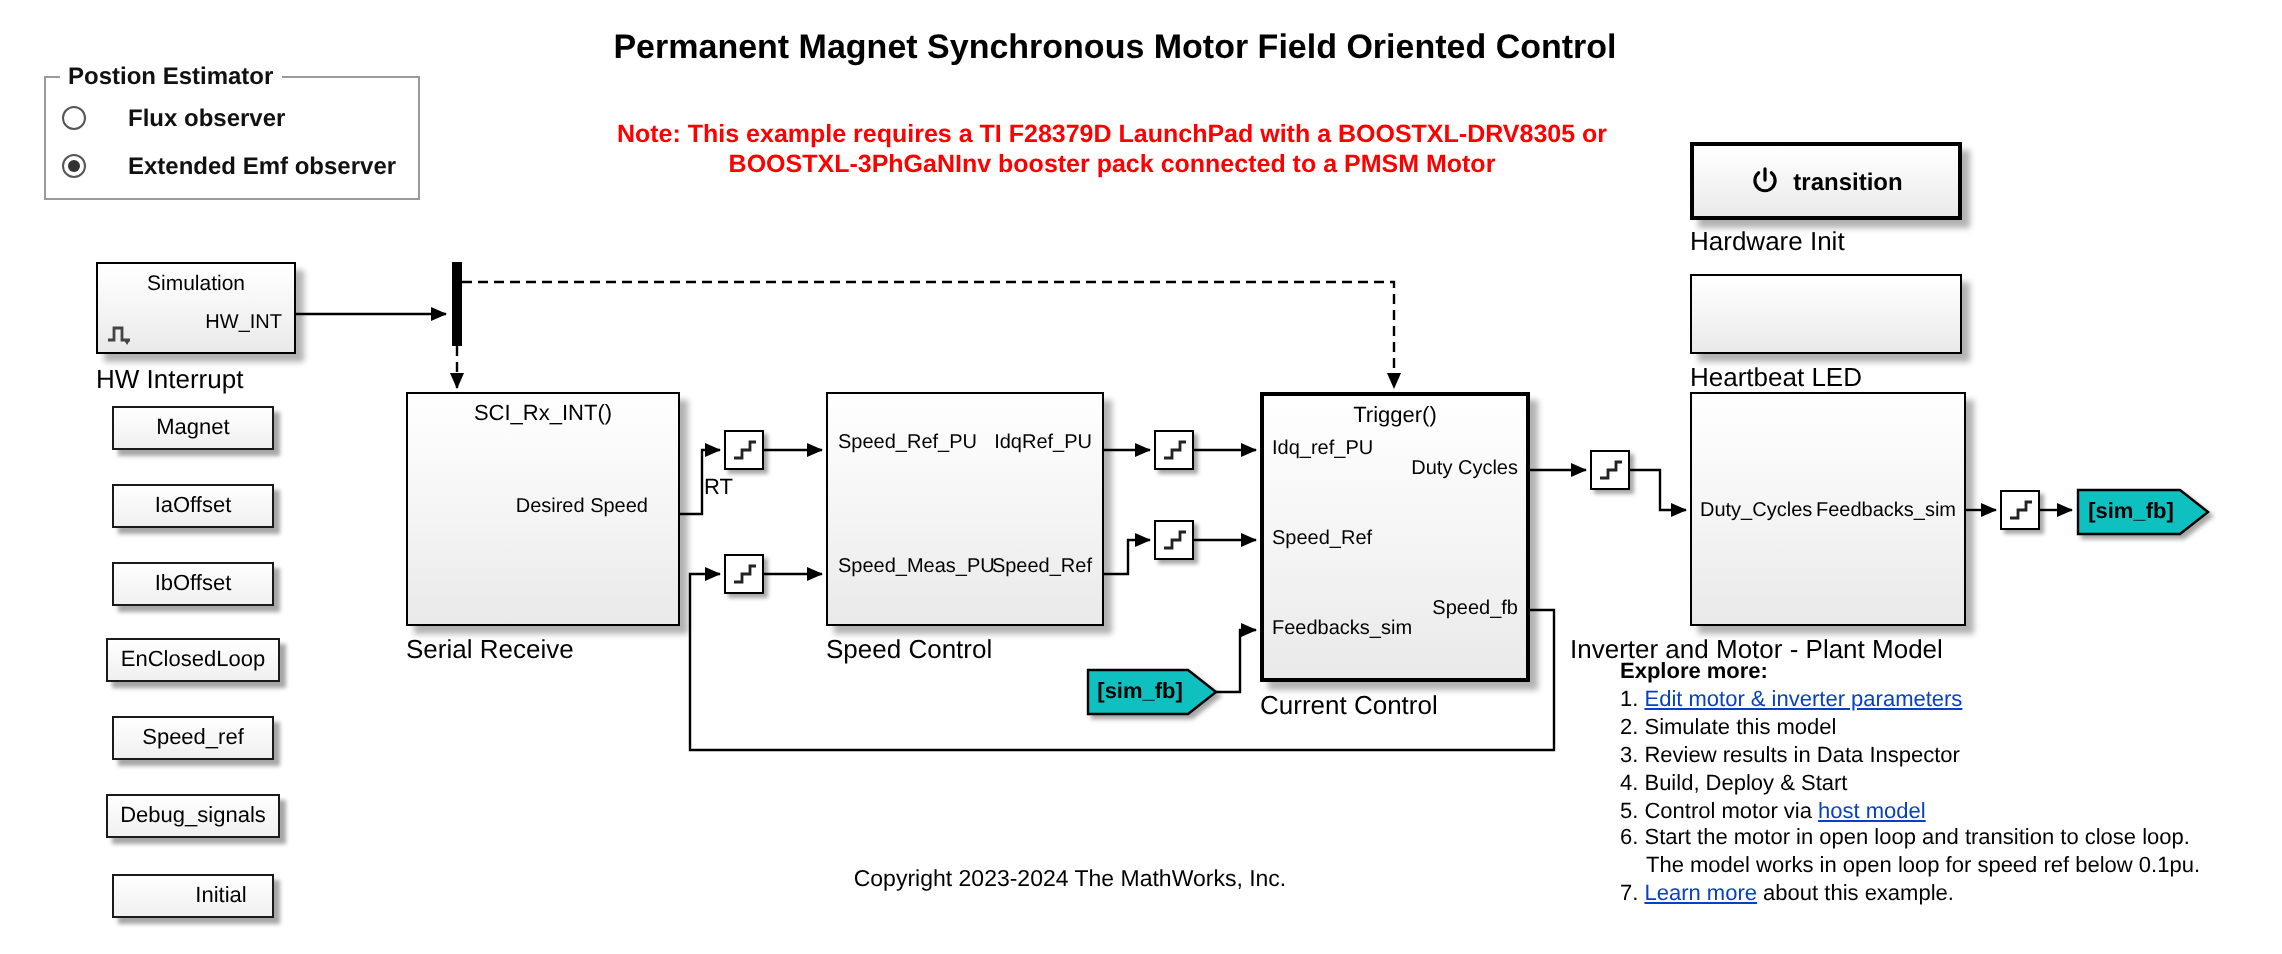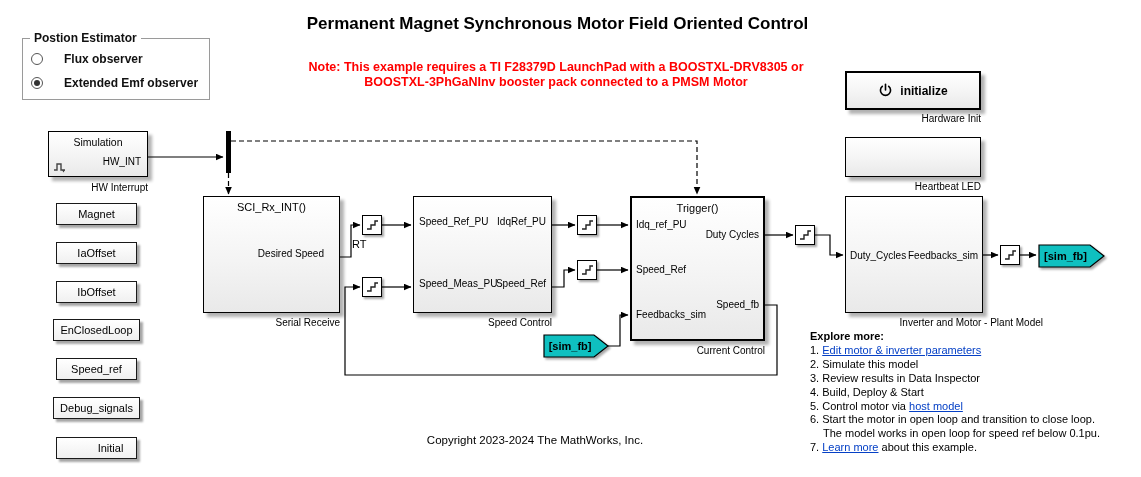--- a/index.html
+++ b/index.html
@@ -43,21 +43,21 @@
     border: 1px solid #000;
     box-shadow: 4px 4px 3px rgba(0,0,0,0.30);
   }
   .block.thick { border-width: 2px; }
   .block-header {
     position: absolute; top: 4px; left: 0; width: 100%;
     text-align: center; font-size: 11px; color: #000; white-space: nowrap;
   }
   .port { position: absolute; font-size: 10px; color: #000; white-space: nowrap; }
   .block-label {
-    position: absolute; text-align: right; font-size: 10px; color: #000; white-space: nowrap;
+    position: absolute; text-align: left; font-size: 13px; color: #000; white-space: nowrap;
   }
   
   .dash-btn {
     position: absolute; height: 22px;
     background: linear-gradient(#ffffff, #f0f0f0);
     border: 1px solid #1a1a1a;
     box-shadow: 3px 3px 2px rgba(0,0,0,0.35);
     display: flex; align-items: center; justify-content: center;
     font-size: 11px; color: #000; cursor: pointer; white-space: nowrap;
   }
@@ -224,21 +224,21 @@
     <span class="port" style="top:53px; right:4px; font-size:10px;">Feedbacks_sim</span>
   </div>
   <div class="block-label" style="left:785px; top:317px; width:258px;">Inverter and Motor - Plant Model</div>
 
   <div class="block thick" style="left:845px; top:71px; width:136px; height:39px;">
     <div class="hw-init-inner">
       <svg width="15" height="15" viewBox="0 0 16 16">
         <path d="M8 1.5 V7.5" stroke="#000" stroke-width="1.7" fill="none" stroke-linecap="round"></path>
         <path d="M4.6 3.6 a5.4 5.4 0 1 0 6.8 0" stroke="#000" stroke-width="1.7" fill="none" stroke-linecap="round"></path>
       </svg>
-      <span class="hw-init-text">initialize</span>
+      <span class="hw-init-text">transition</span>
     </div>
   </div>
   <div class="block-label" style="left:845px; top:113px; width:136px;">Hardware Init</div>
 
   <div class="block" style="left:845px; top:137px; width:136px; height:40px;"></div>
   <div class="block-label" style="left:845px; top:181px; width:136px;">Heartbeat LED</div>
 
   <div class="tag" style="left:1038px; top:244px; width:67px; height:24px;">
     <svg width="67" height="24" viewBox="0 0 67 24">
       <polygon points="1,1 52,1 66,12 52,23 1,23" fill="#0fc0c0" stroke="#000" stroke-width="1.2"></polygon>

